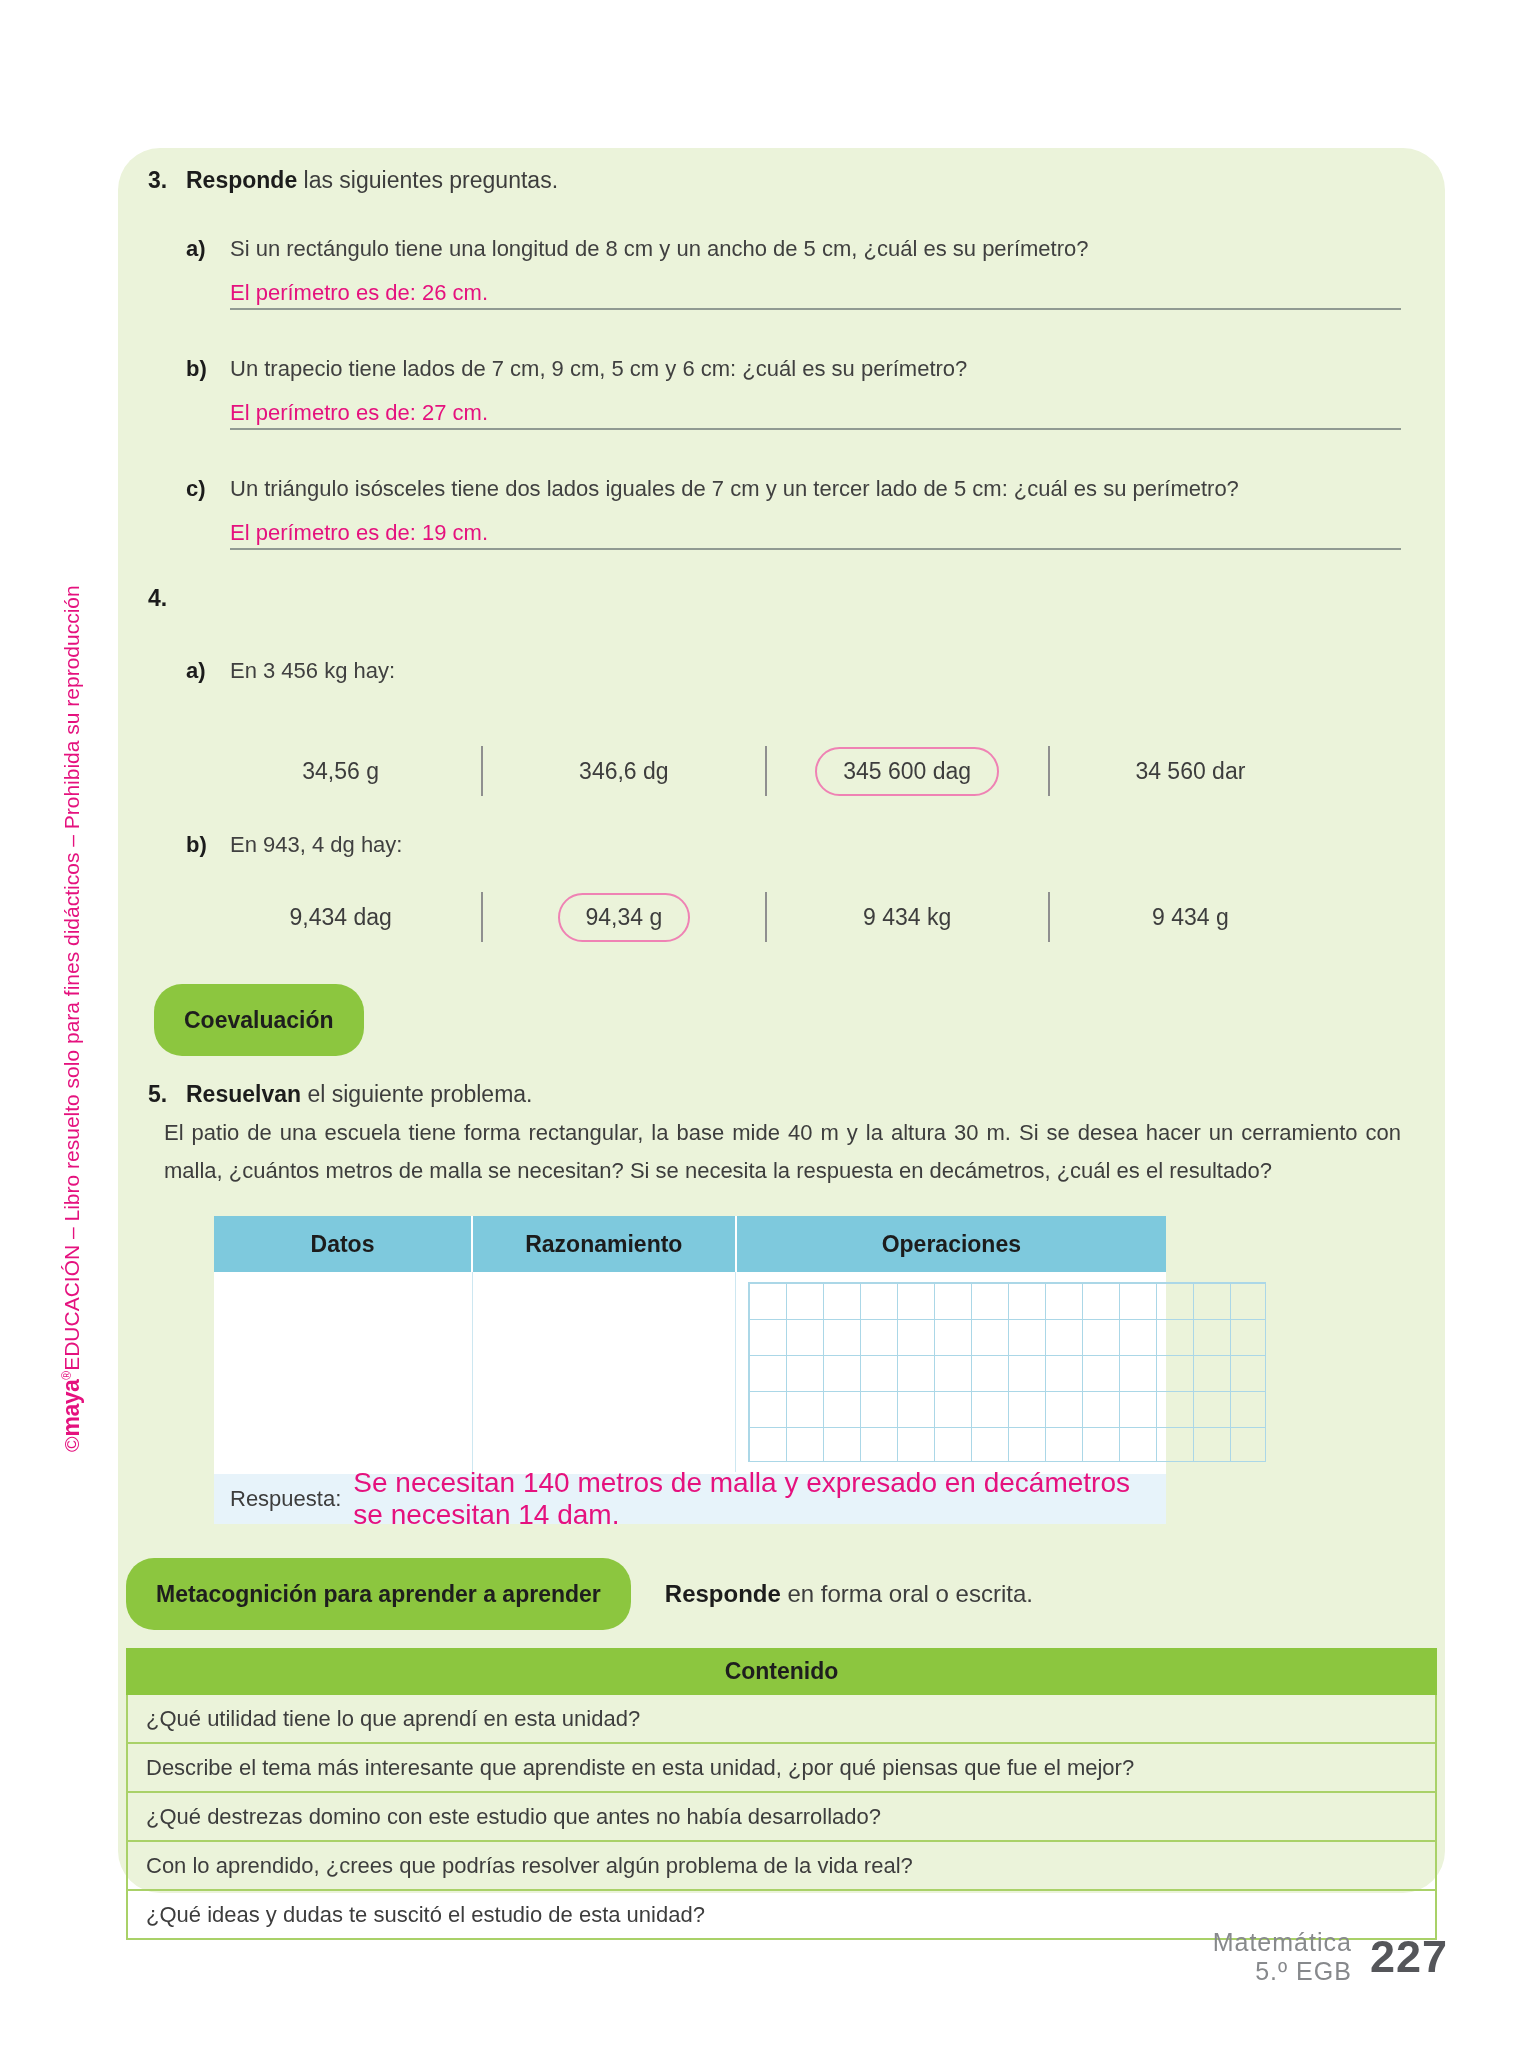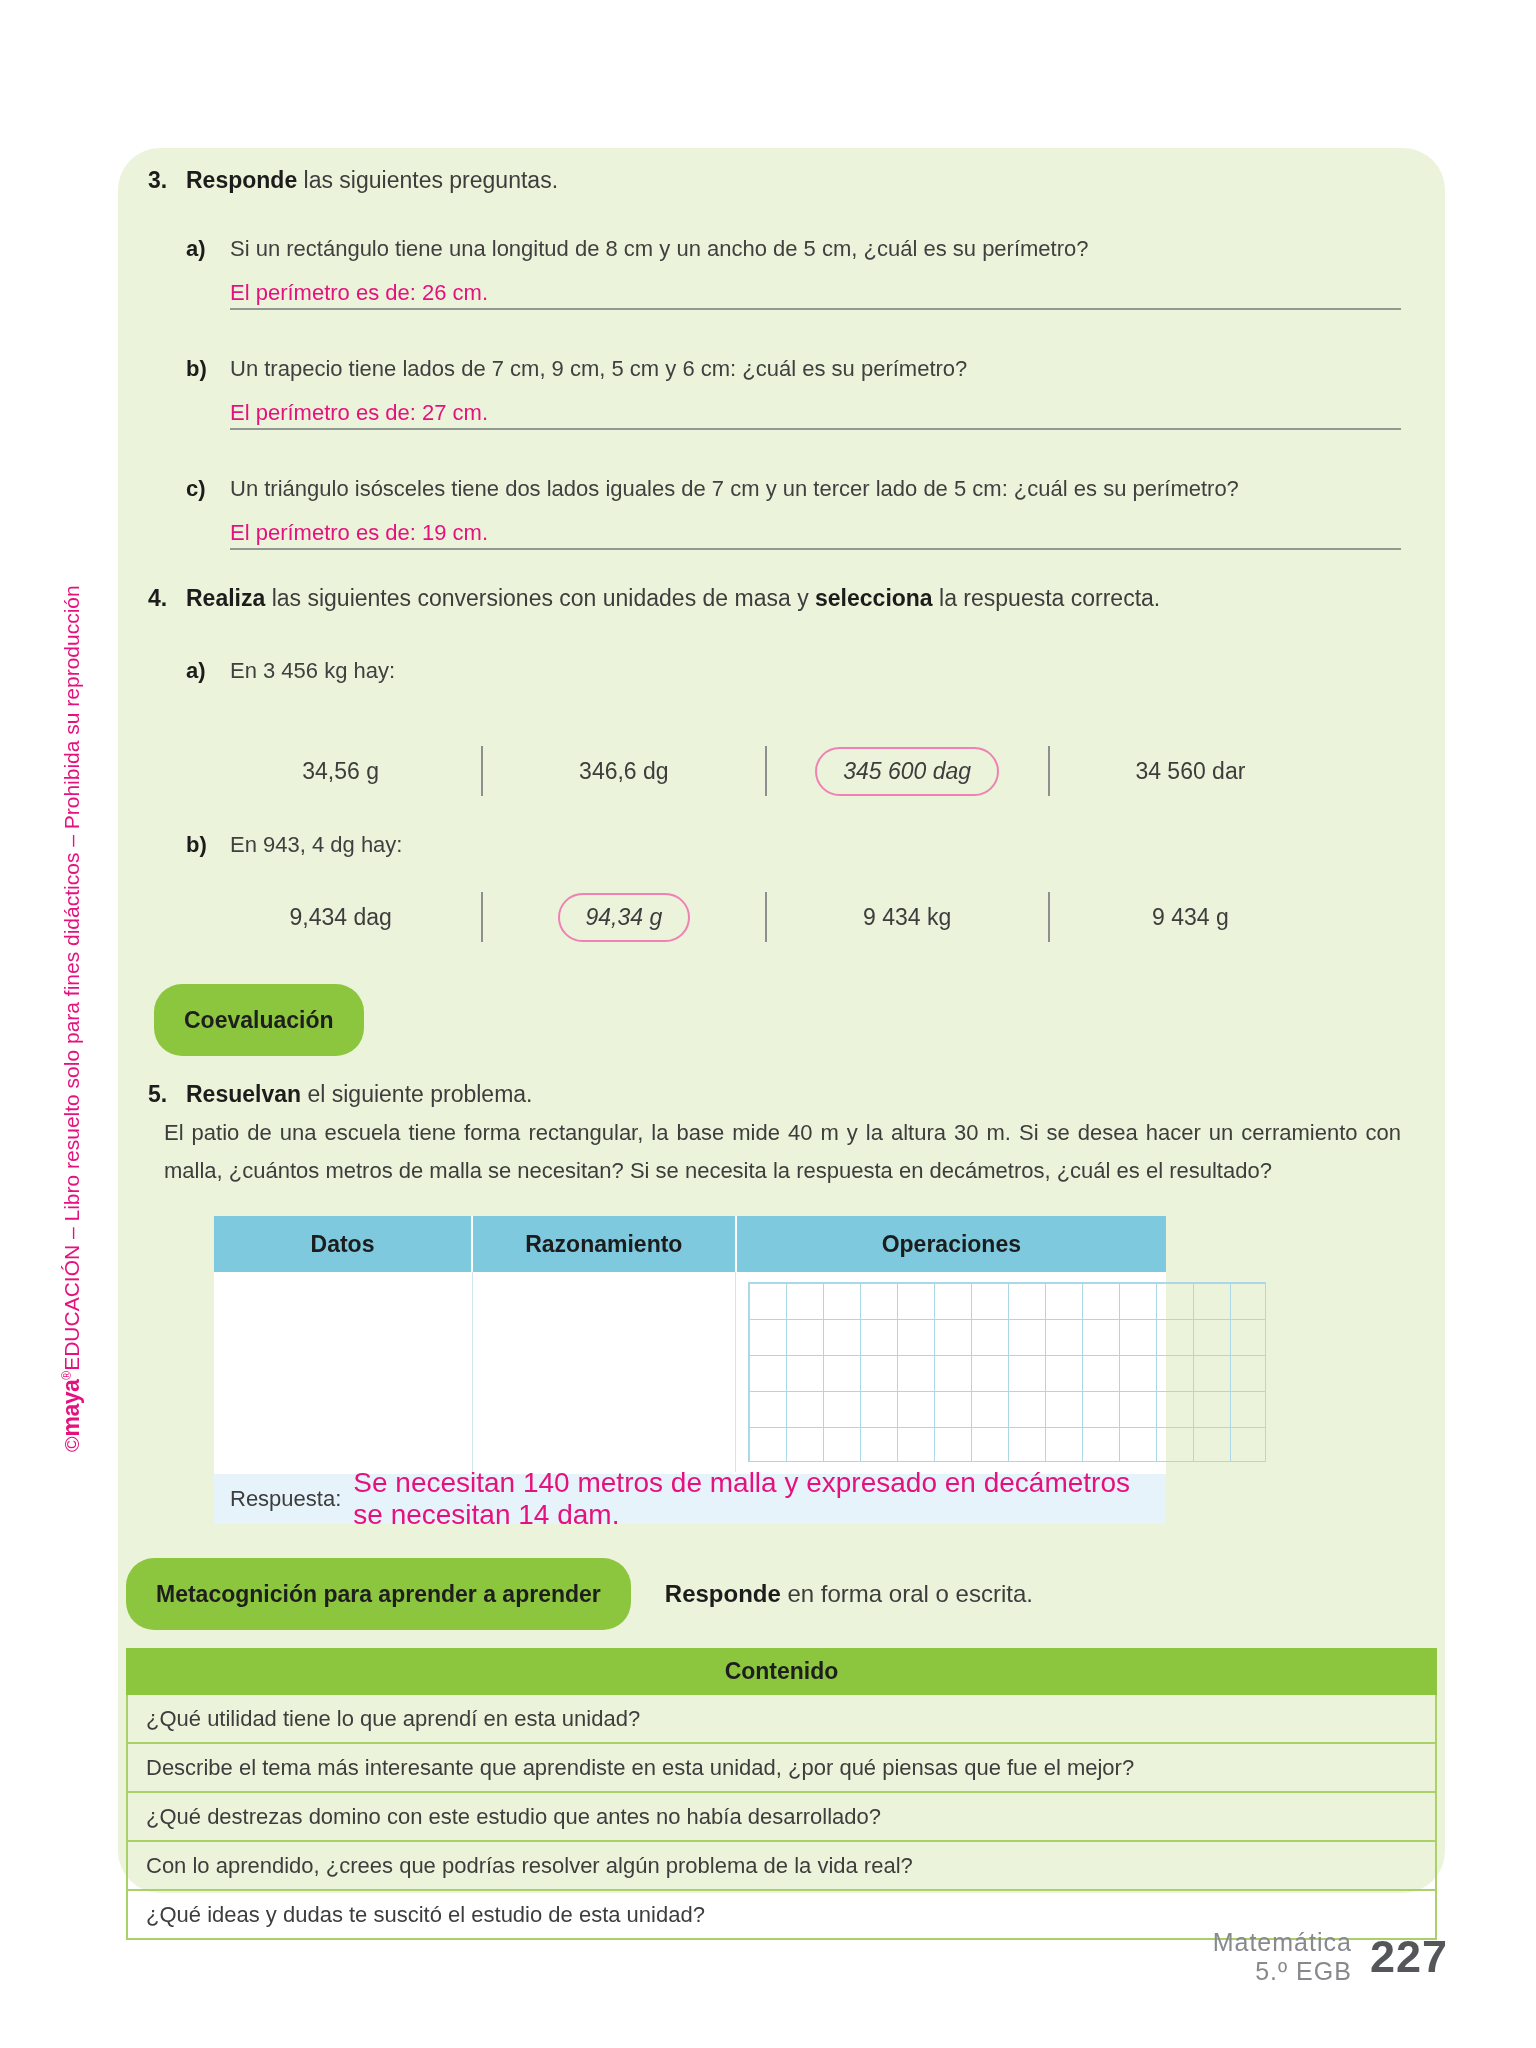--- a/index.html
+++ b/index.html
@@ -24,21 +24,21 @@
   .itext.nojust{text-align:left;}
   .answer{
     margin-left:82px;margin-top:12px;
     border-bottom:2px solid #909a92;color:#e5117e;font-size:22px;line-height:30px;
   }
   
   .options-row{display:flex;align-items:center;margin:52px 70px 0 52px;height:62px;}
   .opt{flex:1;display:flex;justify-content:center;align-items:center;font-size:23px;color:#3d3d3d;}
   .opt-sep{width:2px;height:50px;background:#8f8f8f;flex:none;}
   .circled{
-    border:2.5px solid #ef82b4;border-radius:26px;padding:9px 26px;font-style:italic;
+    border:2.5px solid #ef82b4;border-radius:26px;padding:9px 26px;
   }
   
   .badge{
     display:inline-block;background:#8cc63f;color:#1e1e1e;font-weight:bold;
     font-size:23px;padding:24px 30px;border-radius:28px;line-height:24px;
   }
   .coeval{margin:36px 0 0 6px;}
   
   .paragraph{
     margin:4px 0 0 16px;font-size:22px;line-height:38px;text-align:justify;color:#3d3d3d;
@@ -128,21 +128,20 @@
 
   <div class="item" style="margin-top:42px;">
     <span class="ilabel">c)</span>
     <span class="itext">Un triángulo isósceles tiene dos lados iguales de 7 cm y un tercer lado de 5 cm: ¿cuál es su perímetro?</span>
   </div>
   <div class="answer">El perímetro es de: 19 cm.</div>
 
   
   <div class="q-heading" style="margin-top:32px;">
     <span class="q-num">4.</span>
-    <span><span class="q-verb">Realiza</span><span> las siguientes conversiones con unidades de masa y </span><span class="q-verb">selecciona</span><span> la respuesta correcta.</span></span>
   </div>
 
   <div class="item" style="margin-top:40px;">
     <span class="ilabel">a)</span>
     <span class="itext nojust">En 3 456 kg hay:</span>
   </div>
 
   <div class="options-row">
     <div class="opt">
         <span>34,56 g</span>

